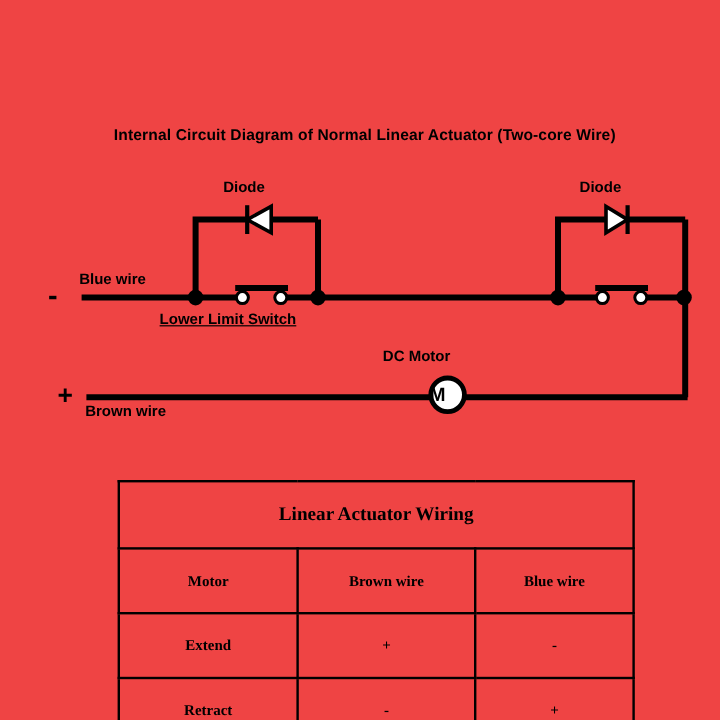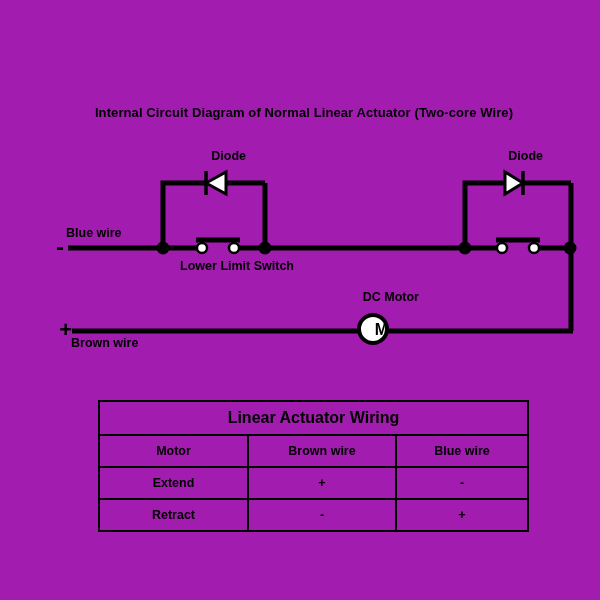--- a/index.html
+++ b/index.html
@@ -1,43 +1,43 @@
 <!DOCTYPE html>
 <html><head>
 <meta charset="utf-8">
 <style>
   html,body{margin:0;padding:0;background:#fff;}
   .canvas{
-    position:relative;width:600px;height:600px;background:#a21caf;
+    position:relative;width:600px;height:600px;background:#ef4444;
     font-family:"Liberation Sans",sans-serif;font-weight:bold;color:#000;
     overflow:hidden;
   }
   svg{position:absolute;left:0;top:0;}
   .lbl{position:absolute;white-space:nowrap;line-height:1.05;}
-  .ctr{text-align:right;}
+  .ctr{text-align:left;}
   .diagram-title{left:0;top:106px;width:608px;text-align:center;font-size:13px;letter-spacing:.1px;}
   .diode-left-label{left:186px;top:150px;width:60px;font-size:12.5px;}
   .diode-right-label{left:483px;top:150px;width:60px;font-size:12.5px;}
   .blue-wire-label{left:66px;top:227px;font-size:12.5px;}
   .minus-label{left:40px;top:234px;width:24px;font-size:24px;}
-  .lower-switch-label{left:133px;top:260px;width:161px;font-size:12.5px;}
+  .lower-switch-label{left:133px;top:260px;width:161px;font-size:12.5px;text-decoration:underline;}
   .upper-switch-label{left:424px;top:260px;width:161px;font-size:12.5px;}
   .dc-power-label{left:13px;top:282px;font-size:13.5px;}
   .plus-label{left:48px;top:318px;width:24px;font-size:22px;}
   .brown-wire-label{left:71px;top:337px;font-size:12.5px;}
   .dc-motor-label{left:319px;top:291px;width:100px;font-size:12.5px;}
   .motor-letter{left:358px;top:321px;width:30px;font-size:16px;line-height:17px;}
   .wiring-table{
     position:absolute;left:98px;top:400px;width:429px;
     border-collapse:collapse;table-layout:fixed;
   }
   .wiring-table td{
     border:2px solid #000;text-align:center;font-weight:bold;
-    font-size:12.5px;padding:7px 0;height:16px;
-    font-family:Liberation Sans, sans-serif;
+    font-size:12.5px;padding:18px 0;height:16px;
+    font-family:Liberation Serif, serif;
   }
   .wiring-table td.t-title{font-size:16px;height:15px;}
 </style>
 </head>
 <body>
 
 <div class="canvas">
 
   <svg width="600" height="600" viewBox="0 0 600 600">
     <g stroke="#000" fill="none">

